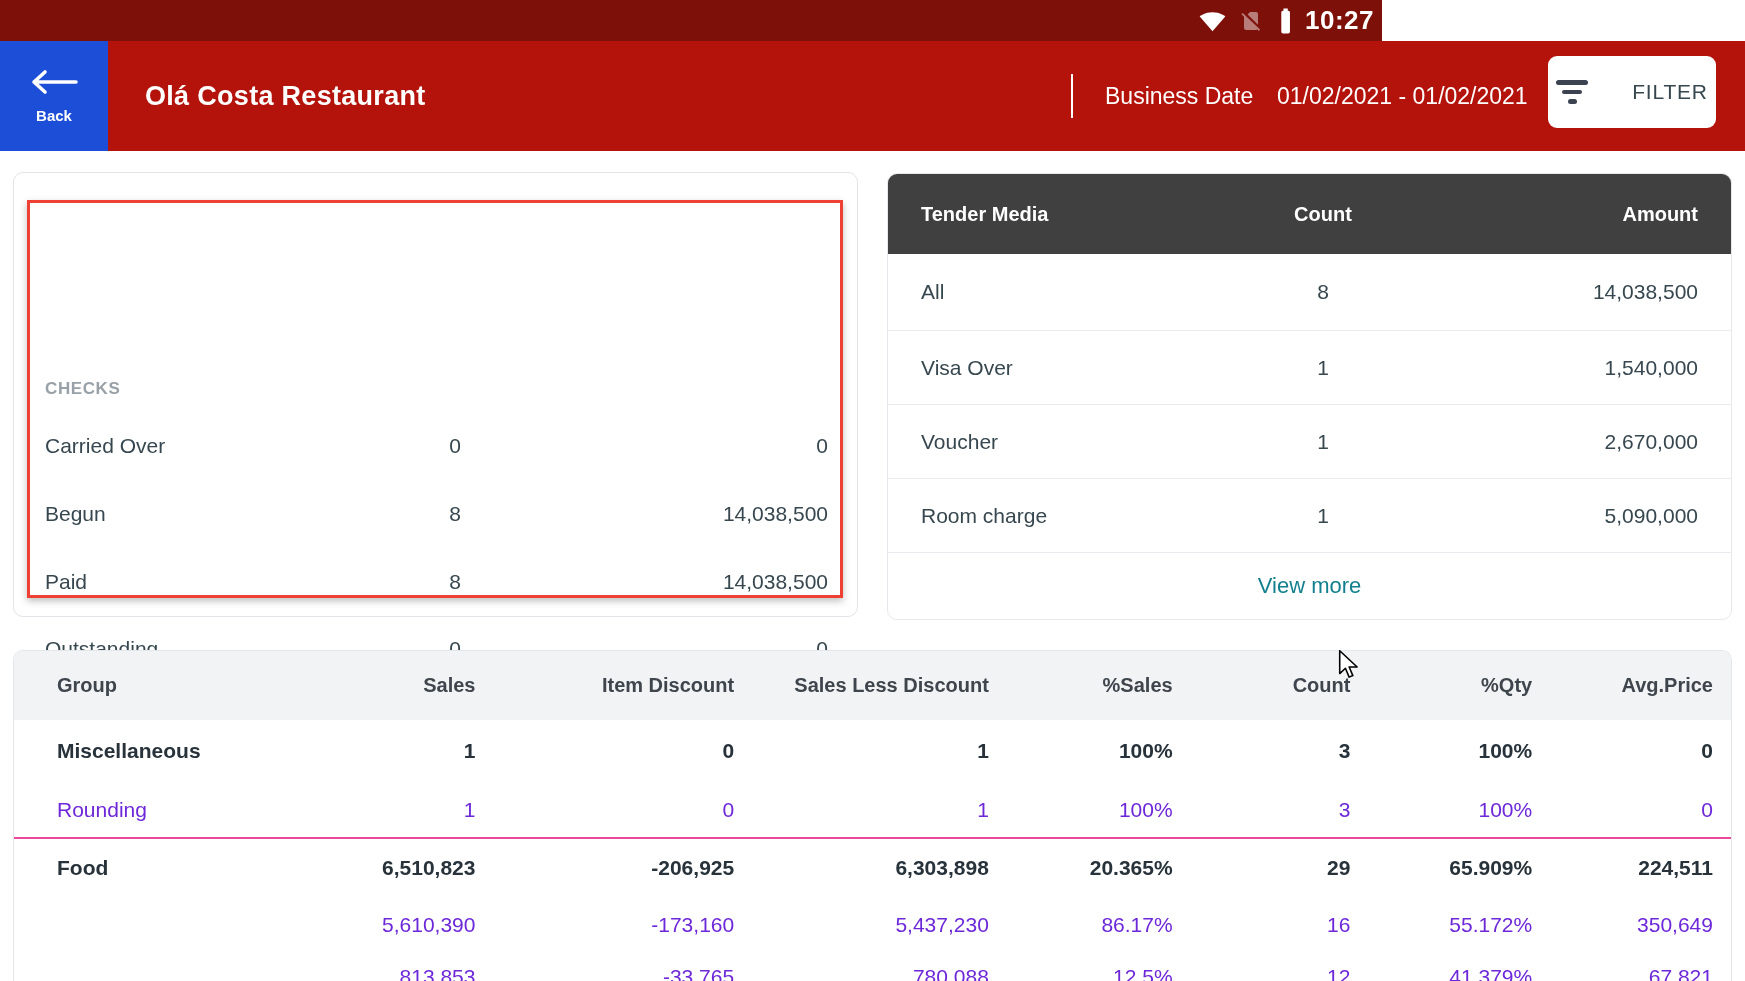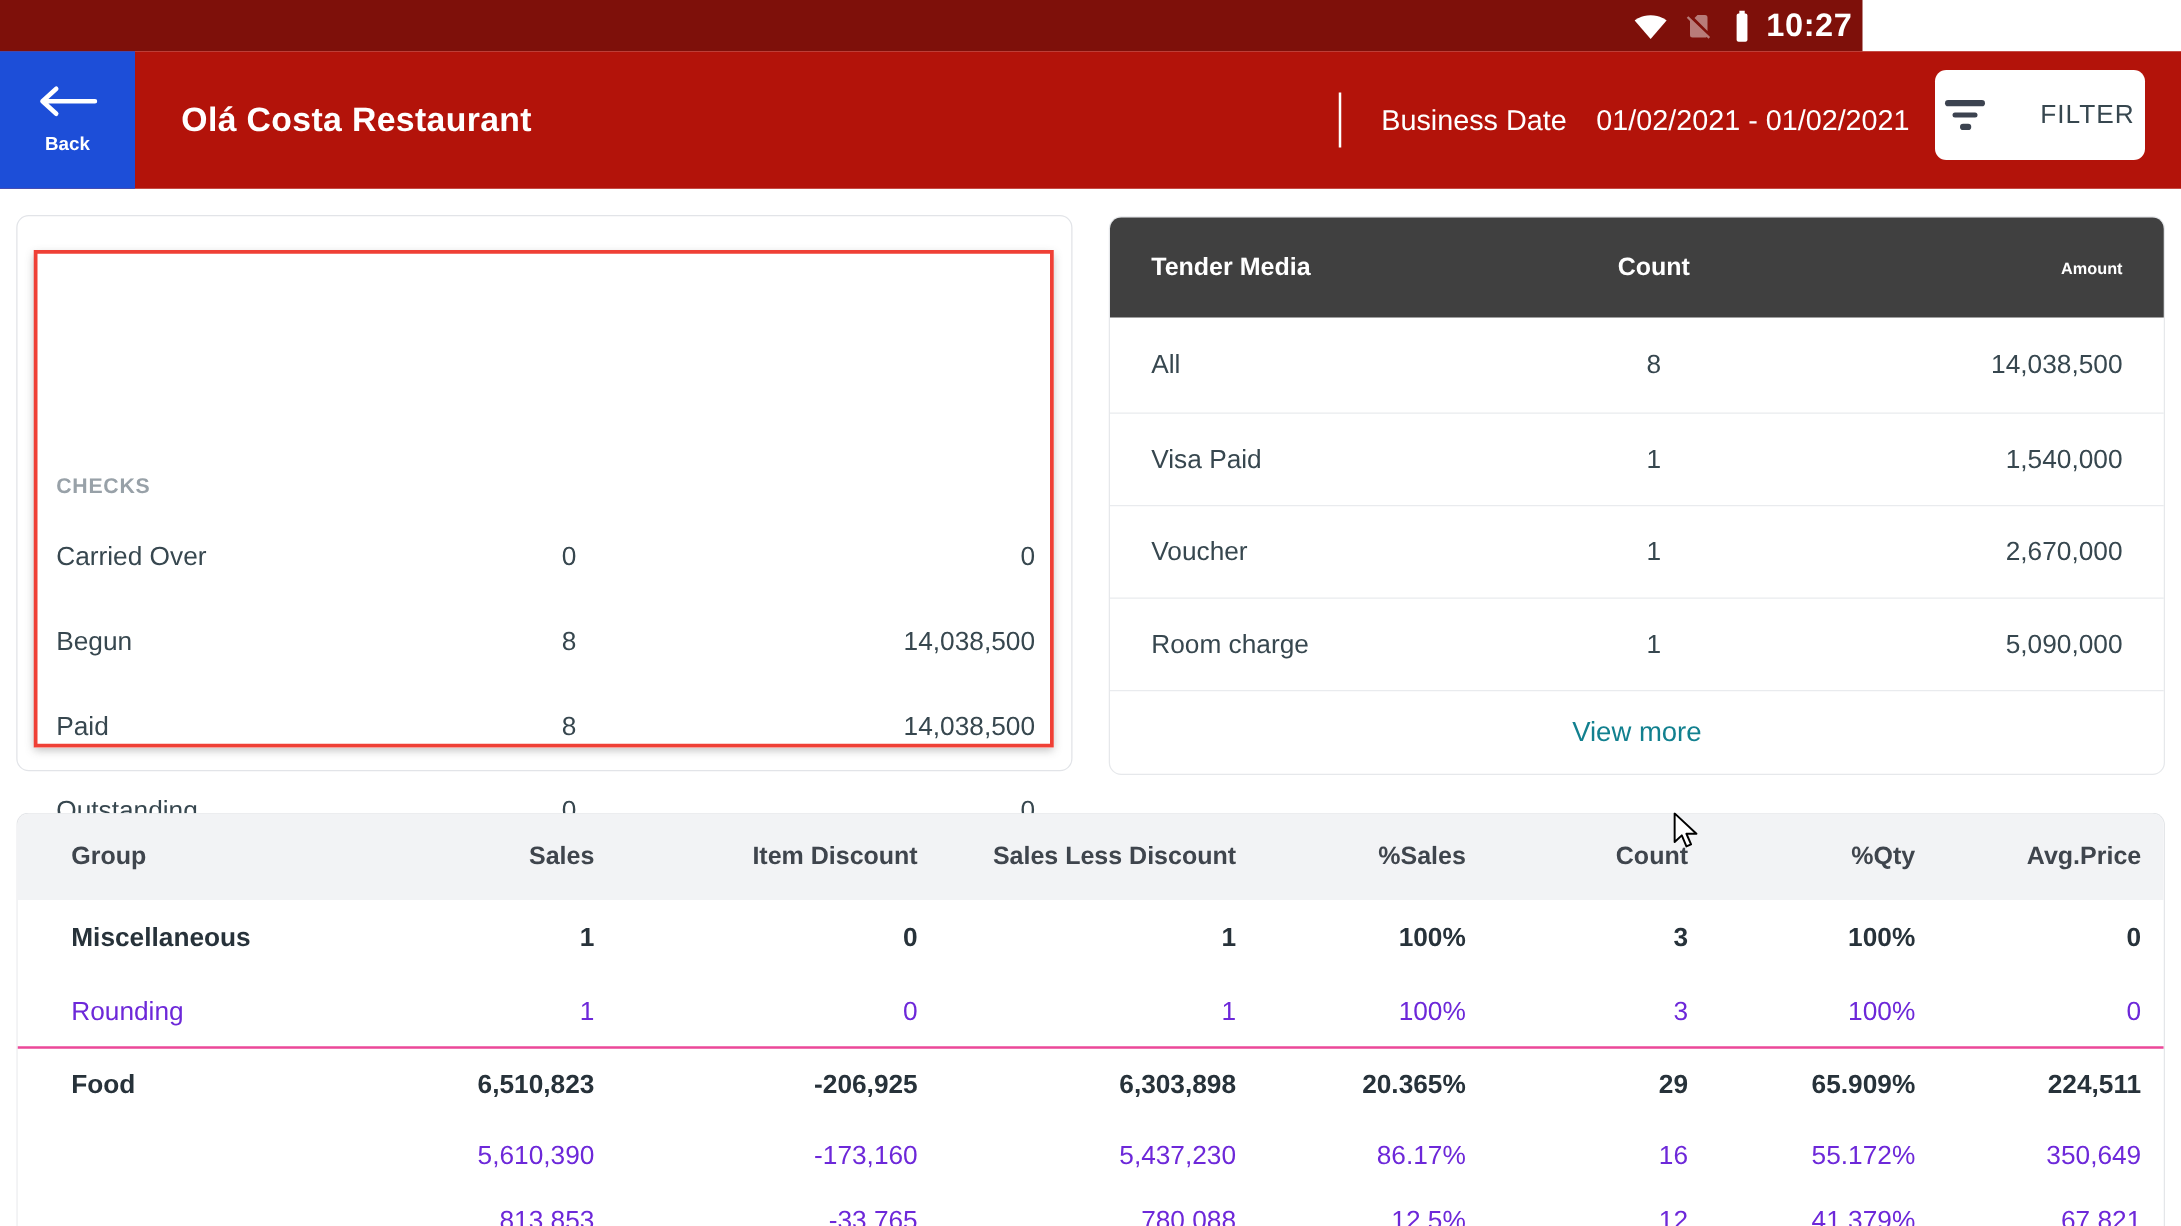--- a/index.html
+++ b/index.html
@@ -2,21 +2,21 @@
 <html><head>
 <meta charset="utf-8">
 <style>
   html,body{margin:0;padding:0;}
   body{
     width:1745px;height:981px;position:relative;overflow:hidden;
     background:#ffffff;font-family:"Liberation Sans","DejaVu Sans",sans-serif;
     -webkit-font-smoothing:antialiased;
   }
   
-  .status-bar{position:absolute;left:0;top:0;width:1490px;height:41px;background:#7E100A;
+  .status-bar{position:absolute;left:0;top:0;width:1382px;height:41px;background:#7E100A;
     display:flex;align-items:center;justify-content:flex-end;gap:13px;padding-right:8px;box-sizing:border-box;}
   .status-time{color:#fff;font-size:26px;font-weight:700;letter-spacing:.5px;}
   .sicon{display:flex;align-items:center;}
   
   .app-bar{position:absolute;left:0;top:41px;width:1745px;height:110px;background:#B3130A;}
   .back-btn{position:absolute;left:0;top:0;width:108px;height:110px;background:#1d4ed8;
     display:flex;flex-direction:column;align-items:center;justify-content:center;gap:8px;cursor:pointer;}
   .back-label{color:#fff;font-size:15px;font-weight:700;}
   .appbar-title{position:absolute;left:145px;top:0;height:110px;display:flex;align-items:center;
     color:#fff;font-size:27px;font-weight:700;letter-spacing:.3px;}
@@ -43,21 +43,21 @@
   .chk-count{position:absolute;right:398px;width:160px;text-align:right;font-weight:500;}
   .chk-amount{position:absolute;right:31px;width:260px;text-align:right;font-weight:500;}
   
   .tender-card{left:887px;top:173px;width:845px;height:447px;display:flex;flex-direction:column;border-color:#E6E8EB;}
   .tender-header{height:80px;background:#404040;border-radius:9px 9px 0 0;position:relative;flex:0 0 auto;}
   .tender-header .th-name{position:absolute;left:33px;top:0;height:80px;display:flex;align-items:center;
     color:#fff;font-size:20px;font-weight:700;}
   .tender-header .th-count{position:absolute;left:375px;width:120px;top:0;height:80px;display:flex;align-items:center;justify-content:center;
     color:#fff;font-size:20px;font-weight:700;}
   .tender-header .th-amount{position:absolute;right:33px;top:0;height:80px;display:flex;align-items:center;
-    color:#fff;font-size:13px;font-weight:700;}
+    color:#fff;font-size:20px;font-weight:700;}
   .tender-row{position:relative;border-bottom:1px solid #E9EBEE;flex:0 0 auto;}
   .tender-row .tr-name{position:absolute;left:33px;top:0;bottom:0;display:flex;align-items:center;
     font-size:21px;color:#37474F;}
   .tender-row .tr-count{position:absolute;left:375px;width:120px;top:0;bottom:0;display:flex;align-items:center;justify-content:center;
     font-size:21px;color:#37474F;font-weight:500;}
   .tender-row .tr-amount{position:absolute;right:33px;top:0;bottom:0;display:flex;align-items:center;
     font-size:21px;color:#37474F;font-weight:500;}
   .view-more-row{flex:1;display:flex;align-items:center;justify-content:center;cursor:pointer;}
   .view-more{color:#12808F;font-size:22px;font-weight:500;}
   
@@ -164,21 +164,21 @@
     <span class="th-count">Count</span>
     <span class="th-amount">Amount</span>
   </div>
 
   <div class="tender-row" style="height:76px">
     <span class="tr-name">All</span>
     <span class="tr-count">8</span>
     <span class="tr-amount">14,038,500</span>
   </div>
   <div class="tender-row" style="height:73px">
-    <span class="tr-name">Visa Paid</span>
+    <span class="tr-name">Visa Over</span>
     <span class="tr-count">1</span>
     <span class="tr-amount">1,540,000</span>
   </div>
   <div class="tender-row" style="height:73px">
     <span class="tr-name">Voucher</span>
     <span class="tr-count">1</span>
     <span class="tr-amount">2,670,000</span>
   </div>
   <div class="tender-row" style="height:73px">
     <span class="tr-name">Room charge</span>

